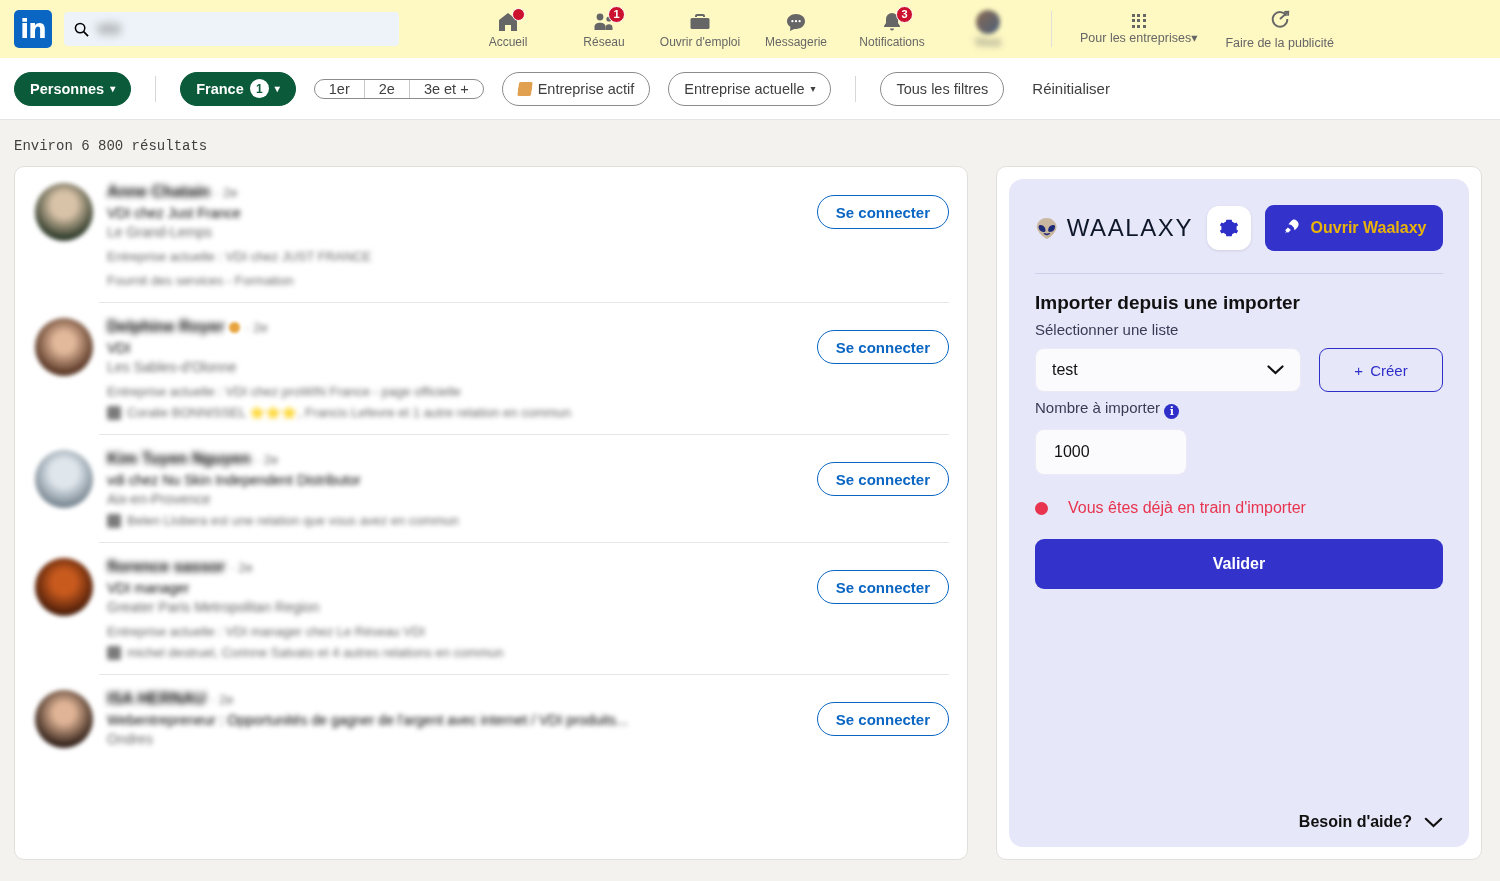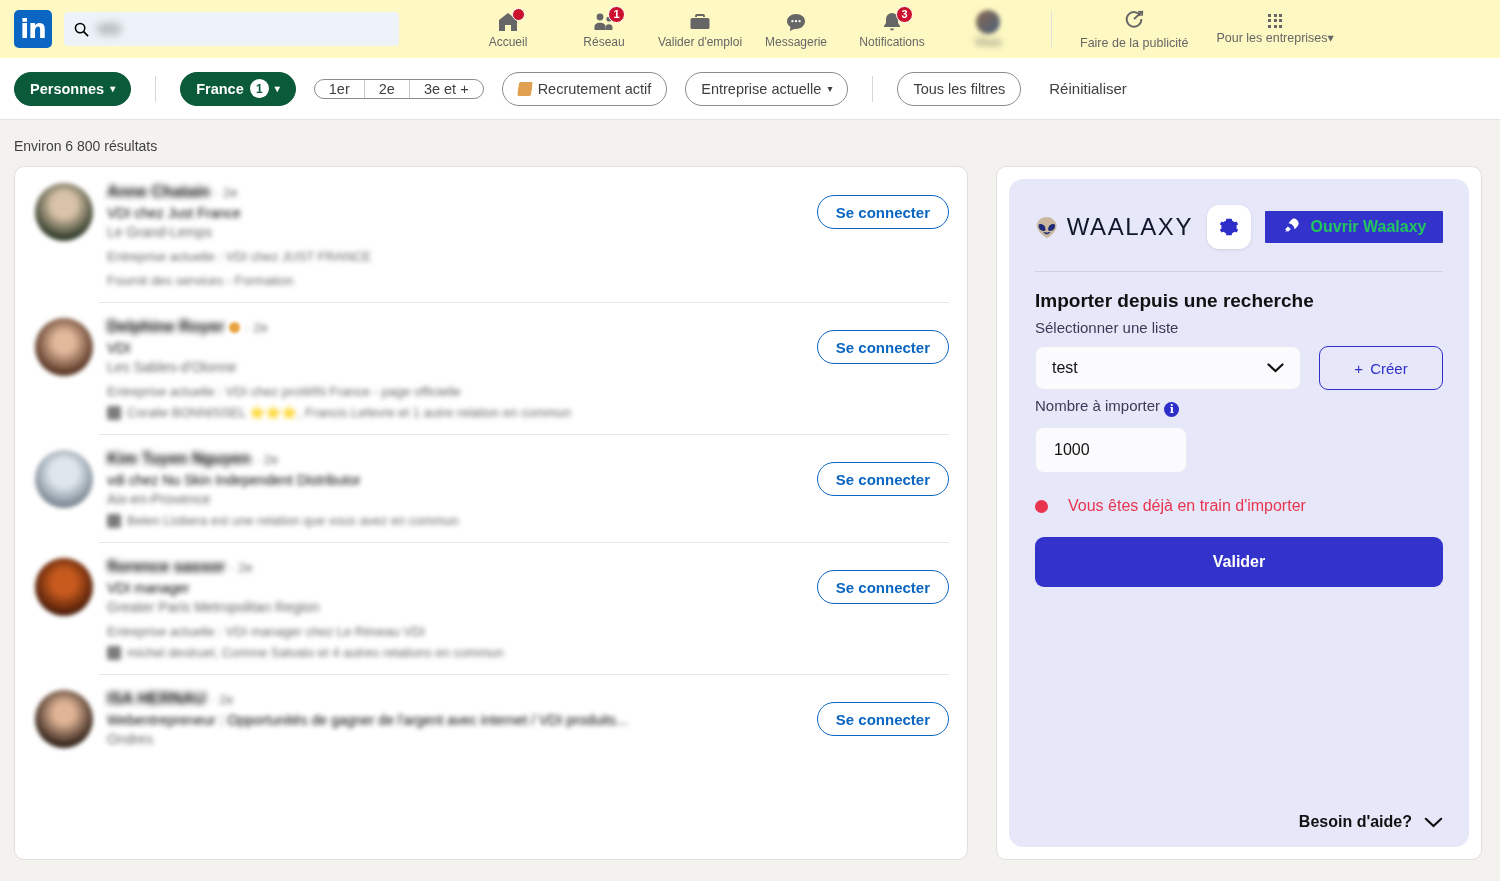--- a/index.html
+++ b/index.html
@@ -115,20 +115,21 @@
   }
   .plainlink {
     font-size: 15px; color: #404040; padding: 0 10px; cursor: pointer; white-space: nowrap;
   }
 
   
   .page { position: relative; height: calc(881px - 58px - 62px); }
   .results-count {
     font-size: 14px; color: #404040;
     padding: 18px 0 12px 14px;
+    font-family: Liberation Mono, monospace;
   }
   .columns { display: flex; gap: 28px; padding: 0 14px; }
   .results-card {
     width: 954px; background: #fff;
     border: 1px solid #E0DFDC; border-radius: 10px;
     overflow: hidden;
   }
   .result-row { display: flex; padding: 16px 18px 14px 20px; gap: 14px; position: relative; }
   .result-row + .result-row::before {
     content: ""; position: absolute; top: 0; left: 84px; right: 18px;
@@ -198,22 +199,22 @@
   .wx-brand {
     font-size: 24px; color: #0f172a; letter-spacing: 1.6px;
     font-weight: 400; font-family: Liberation Sans, sans-serif;
   }
   .gear-btn {
     width: 44px; height: 44px; border-radius: 12px; background: #fff;
     border: none; display: flex; align-items: center; justify-content: center;
     box-shadow: 0 1px 3px rgba(0,0,0,.10); cursor: pointer;
   }
   .open-btn {
-    flex: 1; height: 32px; border-radius: 1px; border: none;
-    background: #3333CC; color: #22c55e;
+    flex: 1; height: 46px; border-radius: 9px; border: none;
+    background: #3333CC; color: #eab308;
     font-size: 16px; font-weight: 700; cursor: pointer;
     display: flex; align-items: center; justify-content: center; gap: 10px;
     font-family: "Liberation Sans", sans-serif;
   }
   .wx-sep { height: 1px; background: #CFCFEA; margin: 22px 0 18px; }
   .wx-h2 { font-size: 19px; font-weight: 700; color: #111; }
   .wx-label { font-size: 15px; color: #3A3A55; margin-top: 7px; }
   .row-select { display: flex; gap: 18px; margin-top: 10px; align-items: center; }
   .select-box {
     flex: 1; height: 44px; background: #FBFBFE; border-radius: 9px;
@@ -295,21 +296,21 @@
       <span class="nav-label">Réseau</span>
     </div>
 
     <div class="nav-item">
       <span class="ico-wrap">
         <svg width="24" height="24" viewBox="0 0 24 24">
           <path d="M9 4h6a2 2 0 0 1 2 2v1h-2V6H9v1H7V6a2 2 0 0 1 2-2z"></path>
           <rect x="2.5" y="8" width="19" height="11" rx="1.6"></rect>
         </svg>
       </span>
-      <span class="nav-label">Valider d'emploi</span>
+      <span class="nav-label">Ouvrir d'emploi</span>
     </div>
 
     <div class="nav-item">
       <span class="ico-wrap">
         <svg width="24" height="24" viewBox="0 0 24 24">
           <path d="M12 4C6.9 4 3 7.3 3 11.3c0 2.3 1.3 4.3 3.4 5.6L6 21l4.2-2.1c.6.1 1.2.1 1.8.1 5.1 0 9-3.3 9-7.7S17.1 4 12 4z"></path>
           <circle cx="8.4" cy="11.2" r="1.15" fill="#fff"></circle>
           <circle cx="12" cy="11.2" r="1.15" fill="#fff"></circle>
           <circle cx="15.6" cy="11.2" r="1.15" fill="#fff"></circle>
         </svg>
@@ -333,45 +334,45 @@
           <span class="avatar-nav"></span>
         </span>
       <span class="nav-label nav-me-label">Vous</span>
     </div>
   </div>
 
   <div class="nav-divider"></div>
 
   <div class="right-nav">
     <div class="right-item">
+      <span class="grid-ico">
+        <i></i>
+          <i></i>
+          <i></i>
+          <i></i>
+          <i></i>
+          <i></i>
+          <i></i>
+          <i></i>
+          <i></i>
+      </span>
+      <span class="right-label">
+        <span>Pour les entreprises</span><span>▾</span>
+      </span>
+    </div>
+    <div class="right-item">
       <span>
         <svg width="22" height="22" viewBox="0 0 24 24" fill="none" stroke="#666" stroke-width="2">
           <path d="M19 8.5A8 8 0 1 0 20 12"></path>
             <path d="M12 12 21 4"></path>
             <path d="M16.5 4.2 21 4l-.2 4.5"></path>
         </svg>
       </span>
       <span class="right-label">Faire de la publicité</span>
     </div>
-    <div class="right-item">
-      <span class="grid-ico">
-        <i></i>
-          <i></i>
-          <i></i>
-          <i></i>
-          <i></i>
-          <i></i>
-          <i></i>
-          <i></i>
-          <i></i>
-      </span>
-      <span class="right-label">
-        <span>Pour les entreprises</span><span>▾</span>
-      </span>
-    </div>
   </div>
 </div>
 
 <div class="filterbar">
   <div class="pill green">
     <span>Personnes</span>
     <span class="chev">▾</span>
   </div>
 
   <div class="vsep"></div>
@@ -383,21 +384,21 @@
   </div>
 
   <div class="seg">
     <div>1er</div>
     <div>2e</div>
     <div>3e et +</div>
   </div>
 
   <div class="pill">
     <span class="flag-ico"></span>
-    <span>Recrutement actif</span>
+    <span>Entreprise actif</span>
   </div>
 
   <div class="pill">
     <span>Entreprise actuelle</span>
     <span class="chev">▾</span>
   </div>
 
   <div class="vsep"></div>
 
   <div class="pill">Tous les filtres</div>
@@ -514,21 +515,21 @@
                 <path d="M14.5 3c3 0 6.5 2.6 6.5 6.2 0 2.6-2.1 5.3-5 7.5l-1.2-3.5-3-3L8.3 9C10.5 6 13 3 14.5 3z"></path>
                 <path d="M7.5 13.2 4 16.8l1.4 1.4-1.7 2.5 2.5-1.7L7.6 20l3.6-3.5z"></path>
               </svg>
             </span>
             <span>Ouvrir Waalaxy</span>
           </button>
         </div>
 
         <div class="wx-sep"></div>
 
-        <div class="wx-h2">Importer depuis une recherche</div>
+        <div class="wx-h2">Importer depuis une importer</div>
 
         <div class="wx-label">Sélectionner une liste</div>
 
         <div class="row-select">
           <div class="select-box">
             <span>test</span>
             <svg width="17" height="10" viewBox="0 0 17 10">
               <path d="M1.5 1.5 8.5 8l7-6.5" fill="none" stroke="#111" stroke-width="2.2" stroke-linecap="round"></path>
             </svg>
           </div>

